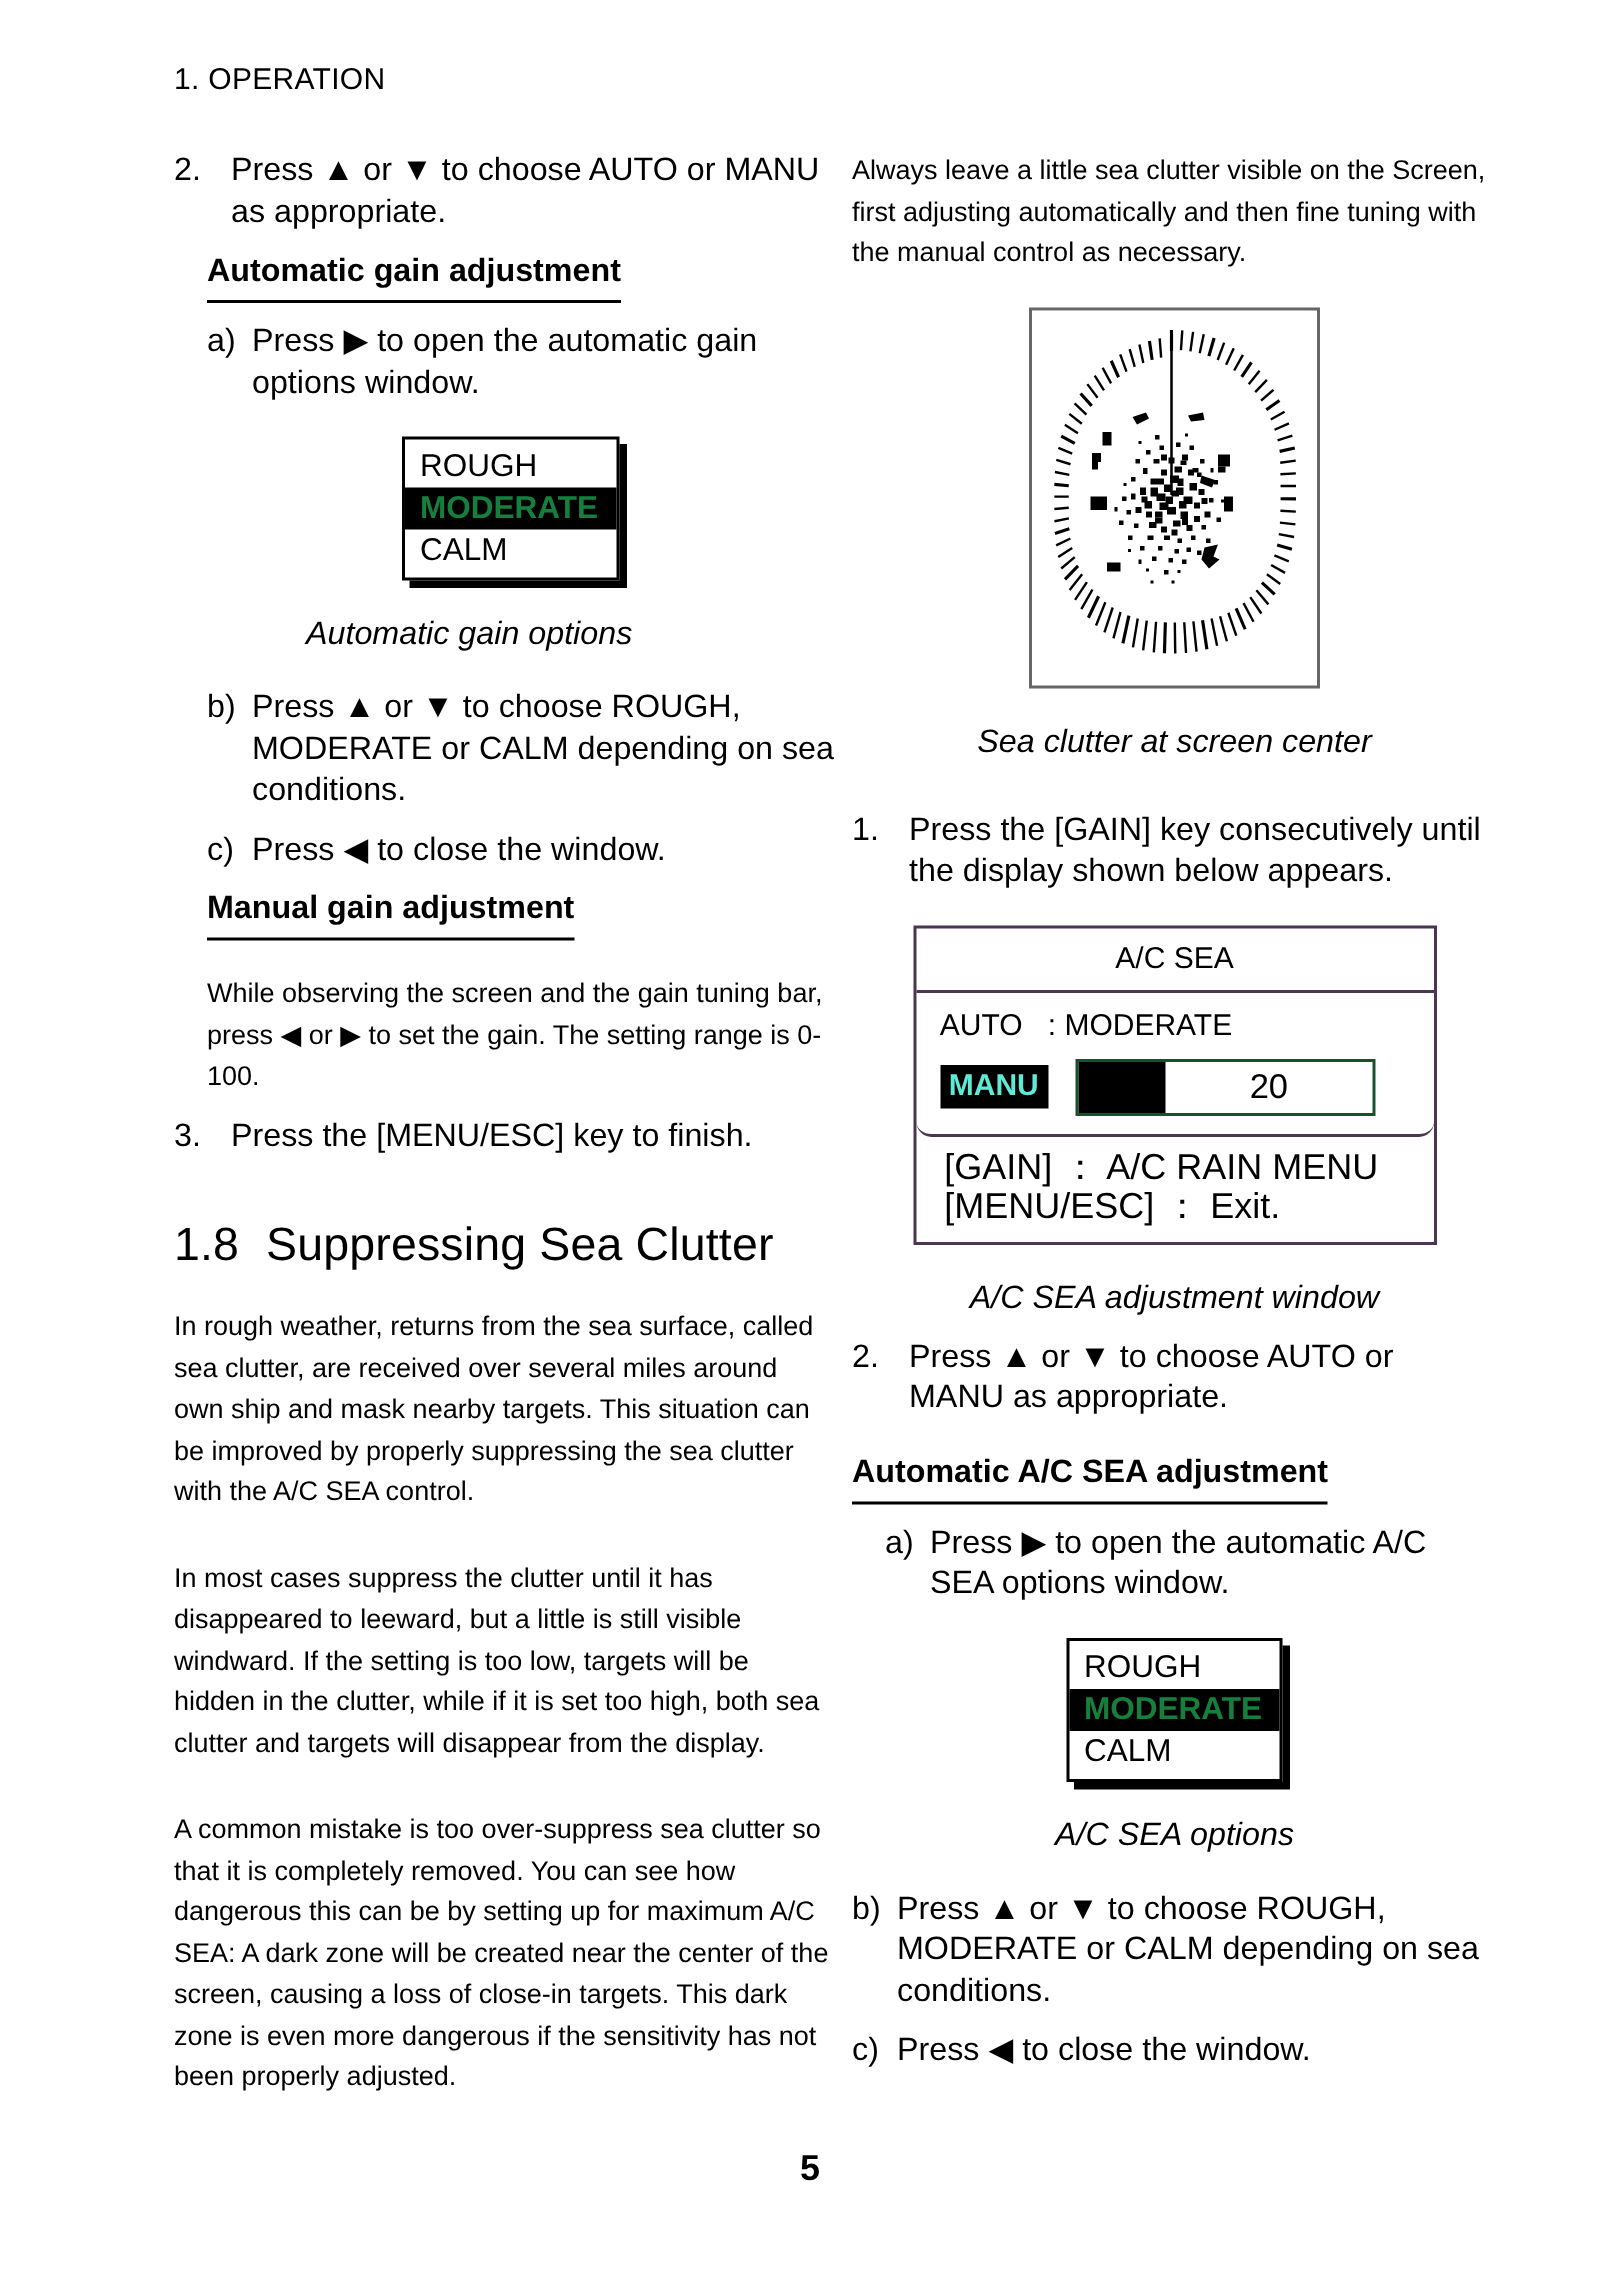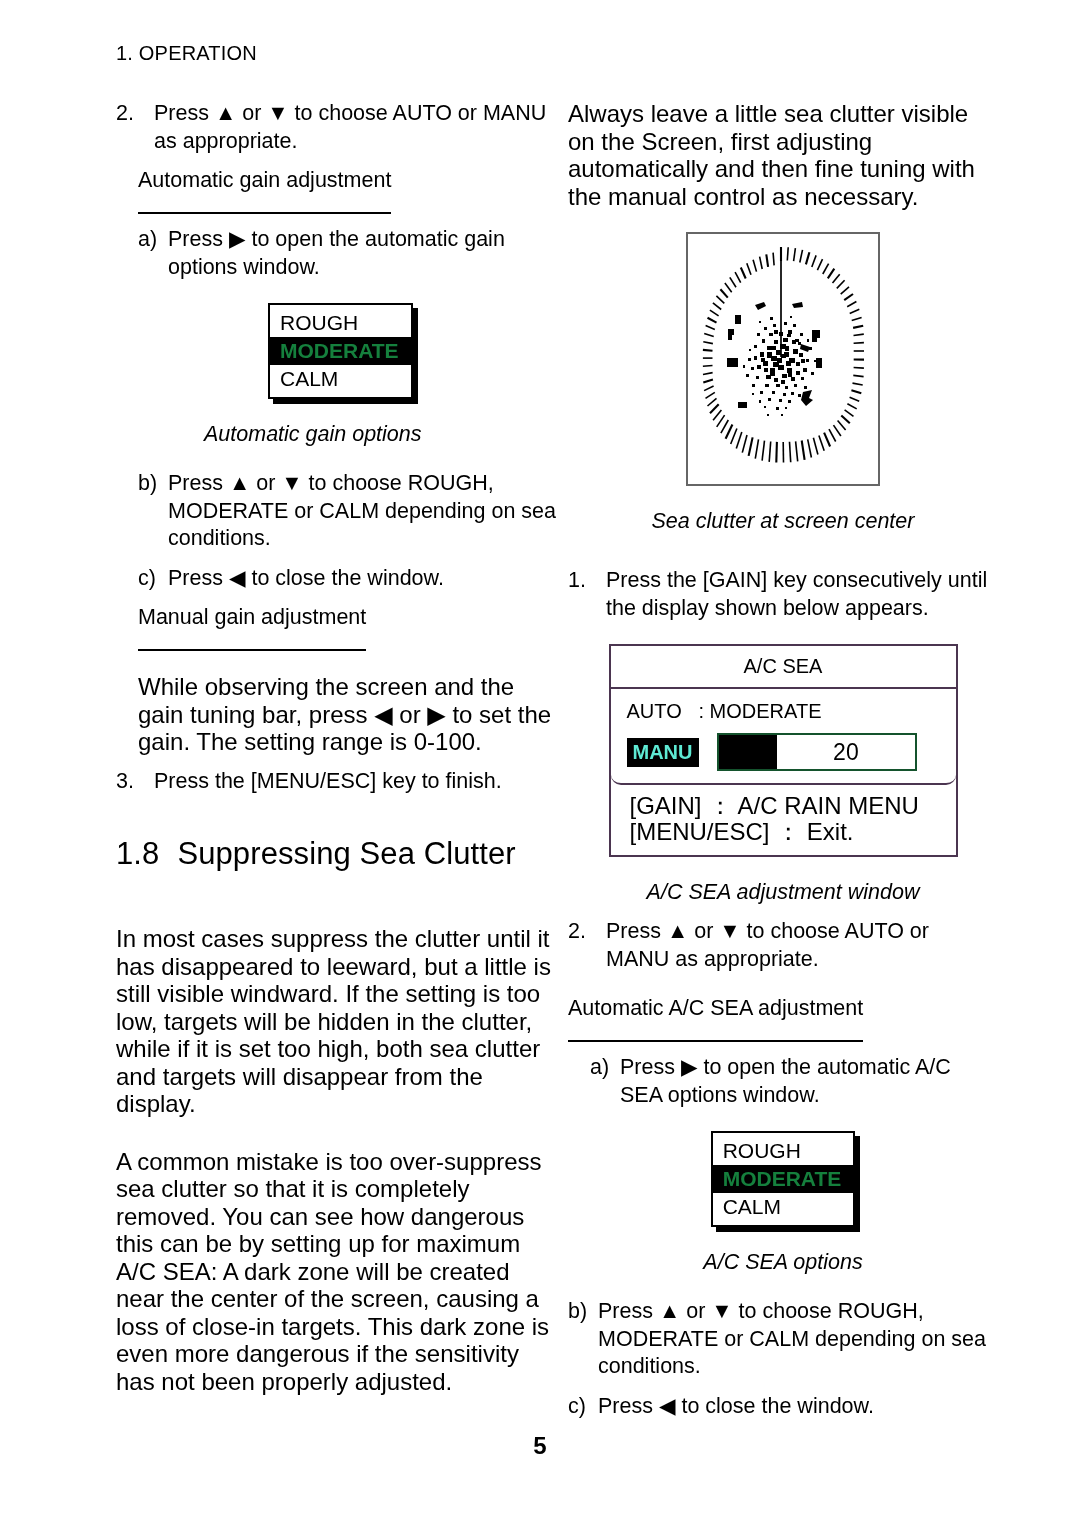--- a/index.html
+++ b/index.html
@@ -40,21 +40,21 @@
   .col-right {
     position: absolute;
     left: 568px;
     top: 100px;
     width: 430px;
   }
 
   
   p.body {
     margin: 0 0 0 0;
-    font-size: 24px;
+    font-size: 18px;
     line-height: 27.5px;
   }
 
   .gap-sm { height: 12px; }
   .gap-md { height: 22px; }
   .gap-lg { height: 32px; }
 
   
   .listrow {
     display: flex;
@@ -68,24 +68,24 @@
   .listrow.num .marker { width: 38px; }
   .listrow.alpha .marker { width: 30px; }
   .listrow .txt { flex: 1 1 auto; }
 
   .indent-a { margin-left: 22px; }
 
   h3.subhead {
     margin: 0;
     font-size: 21.5px;
     line-height: 27px;
-    font-weight: normal;
+    font-weight: bold;
     display: inline-block;
     border-bottom: 2.5px solid #000;
-    padding-bottom: 18px;
+    padding-bottom: 6px;
   }
   .subhead-wrap { margin-left: 22px; }
 
   h2.section {
     margin: 0;
     font-size: 31px;
     font-weight: normal;
     line-height: 38px;
     letter-spacing: 0.1px;
   }
@@ -289,20 +289,21 @@
     </div>
 
     <div style="height:40px;"></div>
 
     <h2 class="section">
       <span class="num">1.8</span><span>Suppressing Sea Clutter</span>
     </h2>
 
     <div class="gap-md"></div>
 
+    <p class="body">In rough weather, returns from the sea surface, called sea clutter, are received over several miles around own ship and mask nearby targets. This situation can be improved by properly suppressing the sea clutter with the A/C SEA control.</p>
 
     <div style="height:30px;"></div>
 
     <p class="body">In most cases suppress the clutter until it has disappeared to leeward, but a little is still visible windward. If the setting is too low, targets will be hidden in the clutter, while if it is set too high, both sea clutter and targets will disappear from the display.</p>
 
     <div style="height:30px;"></div>
 
     <p class="body">A common mistake is too over-suppress sea clutter so that it is completely removed. You can see how dangerous this can be by setting up for maximum A/C SEA: A dark zone will be created near the center of the screen, causing a loss of close-in targets. This dark zone is even more dangerous if the sensitivity has not been properly adjusted.</p>
 
   </div>

